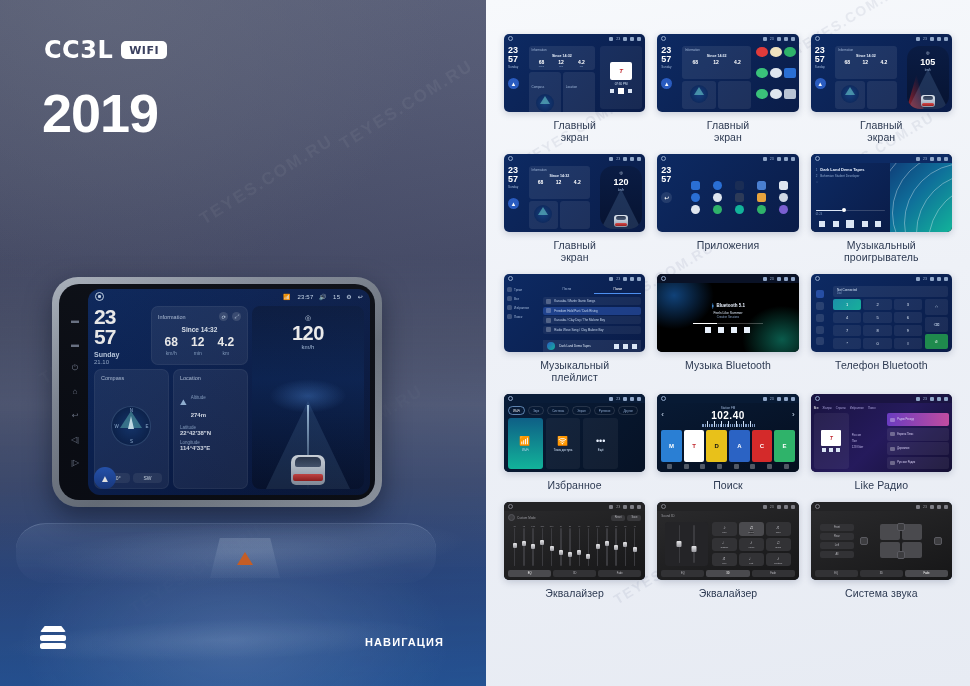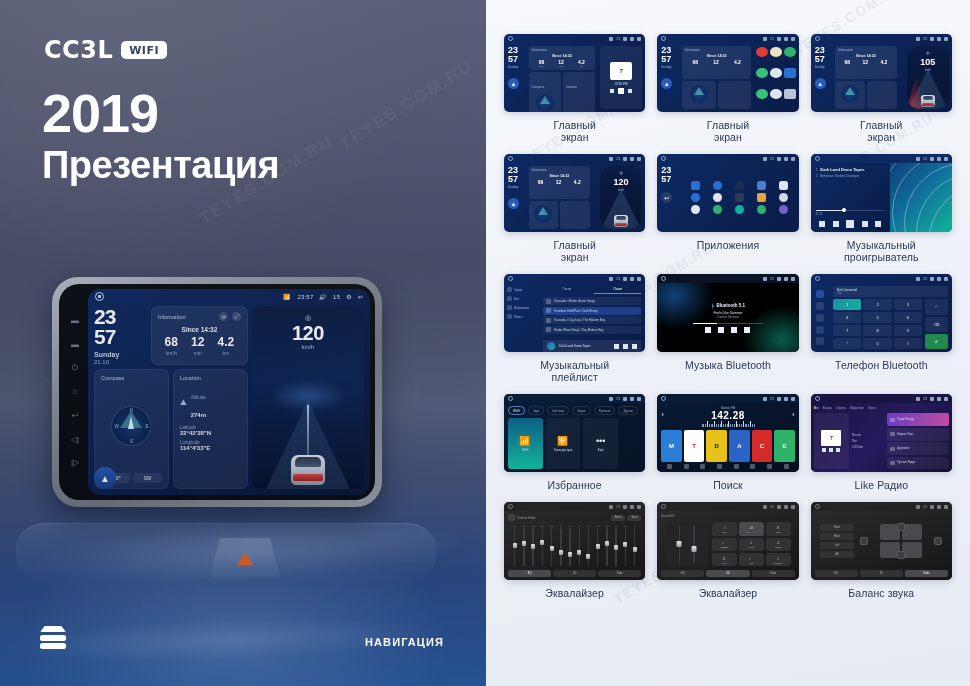--- a/index.html
+++ b/index.html
@@ -483,21 +483,20 @@
     <div class="hero-wm wm4">TEYES.COM.RU</div>
     <div class="hero-wm wm5">TEYES.COM.RU</div>
 
     <div class="logo">
       <span class="logo-text">CC3L</span>
       <span class="logo-badge">WIFI</span>
     </div>
 
     <div class="hero-title">
       <div class="hero-year">2019</div>
-      <div class="hero-l1">Презентация</div>
     </div>
 
     <div class="dash">
       <div class="dash-bg"></div>
       <div class="dash-sweep"></div>
       <div class="dash-sweep2"></div>
 
       <div class="vent-bar"></div>
       <div class="hazard">
         <div class="hazard-tri"></div>
@@ -1220,21 +1219,21 @@
                   <span class="tm">23</span>
                   <b></b>
                   <b></b>
                   <b></b>
                 </span>
               </div>
             <div class="s-body">
               <div class="rad">
                 <div class="rad-top">
                   <div class="rad-name">Station FM</div>
-                  <div class="rad-freq">142.28</div>
+                  <div class="rad-freq">102.40</div>
                 </div>
                 <div class="rad-nav">
                   <u>‹</u>
                   <u>›</u>
                 </div>
                 <div class="rad-scale">
                   <i></i>
                     <i></i>
                     <i></i>
                     <i></i>
@@ -1584,19 +1583,19 @@
                   </div>
                 </div>
                 <div class="eq-bot">
                   <span>EQ</span>
                   <span>3D</span>
                   <span class="on">Fade</span>
                 </div>
               </div>
             </div>
           </div>
-          <div class="caption" style="white-space:pre-line">Баланс звука</div>
+          <div class="caption" style="white-space:pre-line">Система звука</div>
         </div>
       </div>
 
     </div>
   </section>
 </div>
 
 </body></html>

